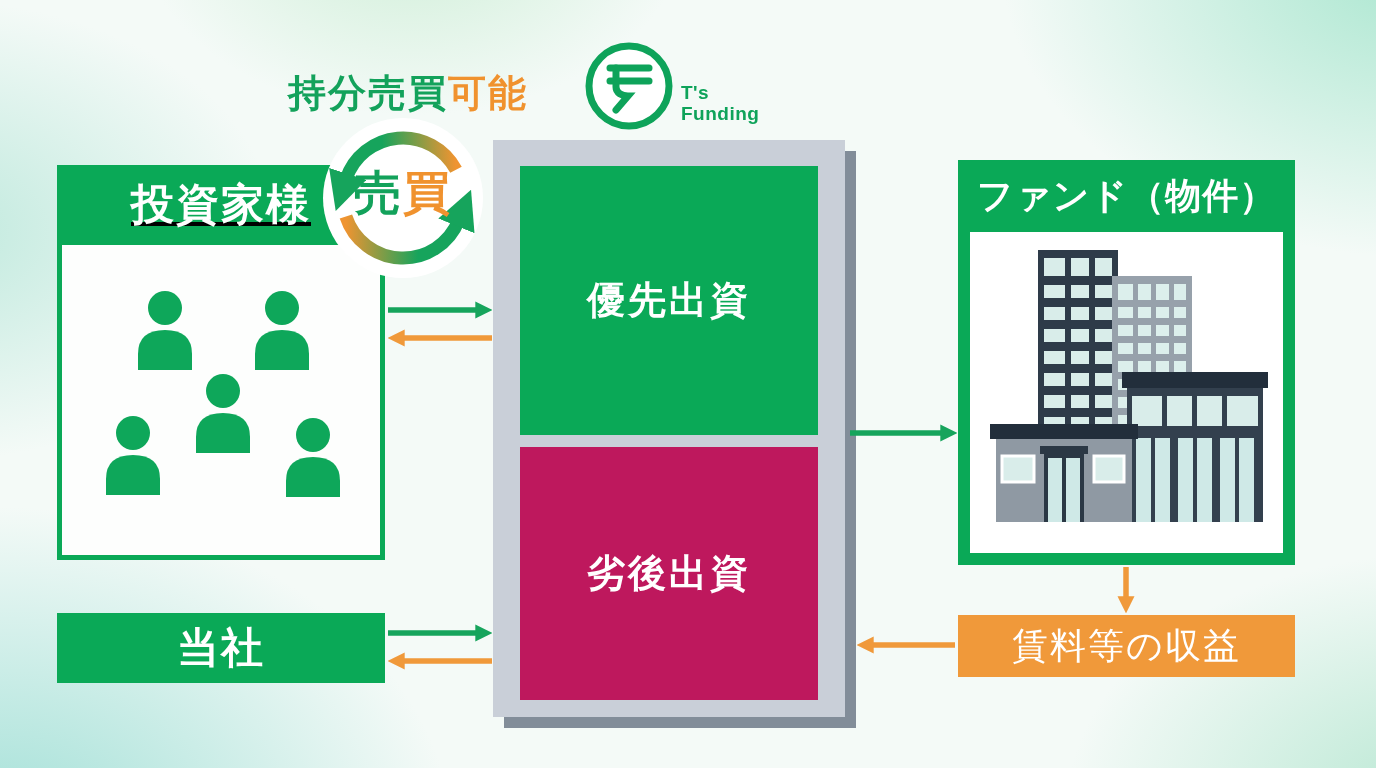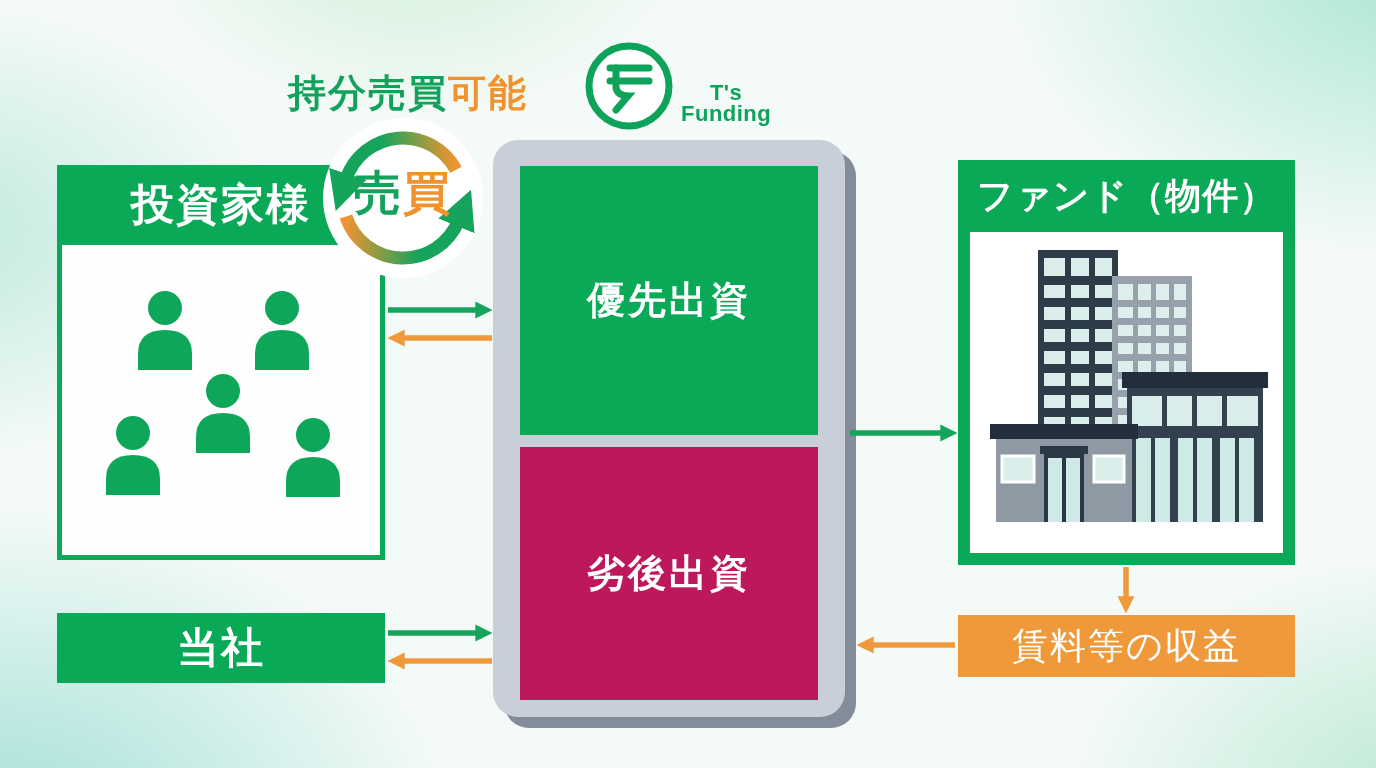--- a/index.html
+++ b/index.html
@@ -16,50 +16,50 @@
       radial-gradient(55% 70% at 103% -5%, #a9e6cf 0%, rgba(169,230,207,0) 55%),
       radial-gradient(50% 60% at 105% 105%, #b7e7d2 0%, rgba(183,231,210,0) 55%),
       radial-gradient(40% 50% at 30% -10%, #cdeed6 0%, rgba(205,238,214,0) 50%),
       #f4faf7;
   }
   .abs { position: absolute; }
 
   
   .logo-wrap { left: 583px; top: 40px; width: 210px; height: 95px; z-index: 6; display: flex; }
   .logo-text { margin-left: 6px; margin-top: 42px; color: #0ea35a; font-weight: bold;
-               font-size: 22px; line-height: 21px; letter-spacing: .5px; text-align: center; }
+               font-size: 19px; line-height: 21px; letter-spacing: .5px; }
 
   
   .note { left: 288px; top: 68px; z-index: 6; font-size: 38px; font-weight: bold; letter-spacing: 2px; }
   .note .g { color: #13a25b; margin-top: 32px; }
   .note .o { color: #f0922e; }
 
   
   .cycle { left: 313px; top: 108px; width: 180px; height: 180px; z-index: 6; }
   .cycle-text { left: 313px; top: 162px; width: 180px; z-index: 7; text-align: center;
                 font-size: 47px; font-weight: bold; letter-spacing: 2px; }
   .cycle-text .g { color: #13a25b; }
   .cycle-text .o { color: #f0922e; }
 
   
   .green-bar { background: #0aa957; color: #fff; display: flex; align-items: center;
                justify-content: center; font-weight: bold; }
 
-  .investors { left: 57px; top: 165px; width: 328px; height: 395px; z-index: 2; }
+  .investors { left: 57px; top: 165px; width: 328px; height: 395px; z-index: 2; text-decoration: underline; }
   .investors .head { height: 80px; font-size: 43px; letter-spacing: 2px; }
   .investors .body { position: relative; height: 315px; background: #fdfefd;
                      border: 5px solid #0aa957; border-top: none; }
   .person { position: absolute; width: 66px; height: 80px; }
 
   .company { left: 57px; top: 613px; width: 328px; height: 70px; z-index: 2;
              font-size: 42px; letter-spacing: 2px; }
 
   
   .panel { left: 493px; top: 140px; width: 352px; height: 577px; z-index: 2;
-           background: #c9cfd8; box-shadow: 11px 11px 0 0 #828d99; border-radius: 25px; }
+           background: #c9cfd8; box-shadow: 11px 11px 0 0 #828d99; }
   .panel .cell { position: absolute; left: 27px; width: 298px; color: #fff;
                  display: flex; align-items: center; justify-content: center;
                  font-size: 38px; font-weight: bold; letter-spacing: 3px; }
   .panel .priority { top: 26px; height: 269px; background: #0aa957; }
   .panel .subord  { top: 307px; height: 253px; background: #be185d; }
 
   
   .fund { left: 958px; top: 160px; width: 337px; height: 405px; z-index: 2;
           background: #0aa957; padding: 0 12px 19px 12px; }
   .fund .head { height: 72px; display: flex; align-items: center; justify-content: center;

